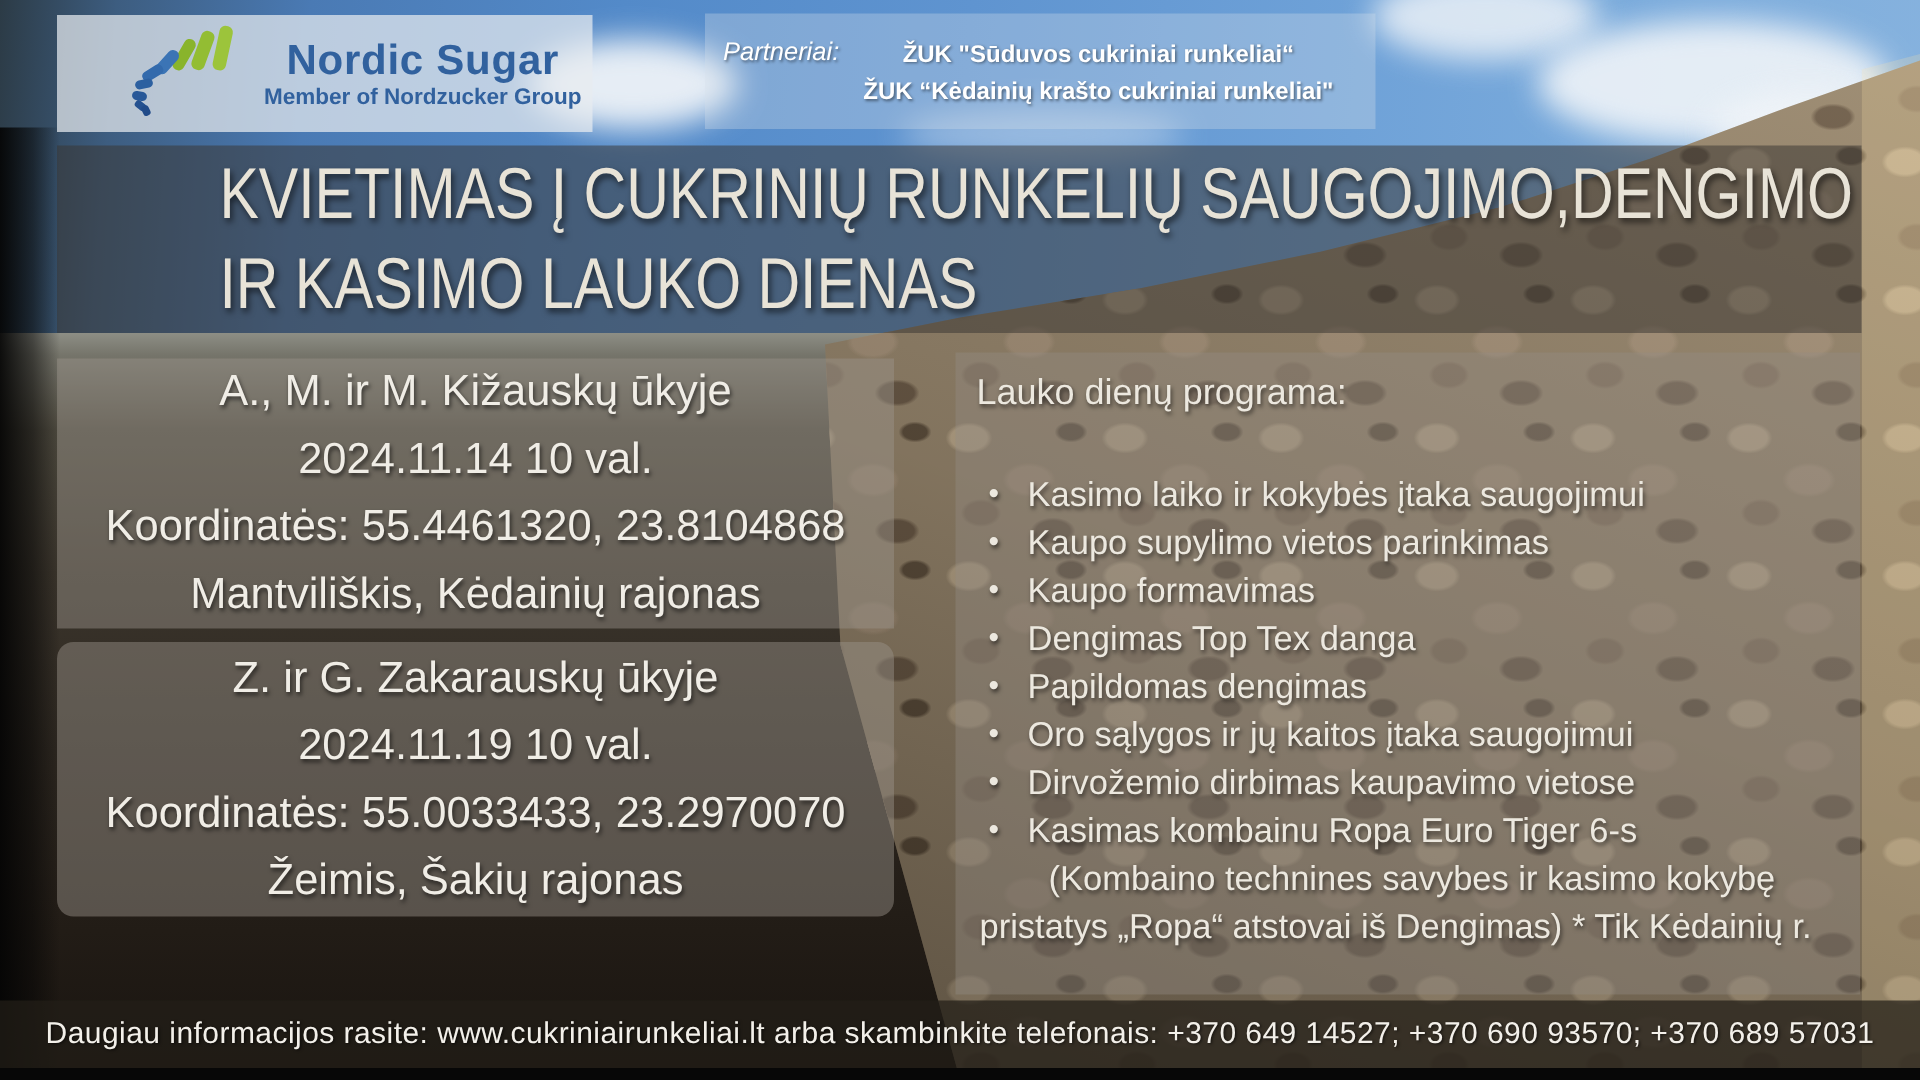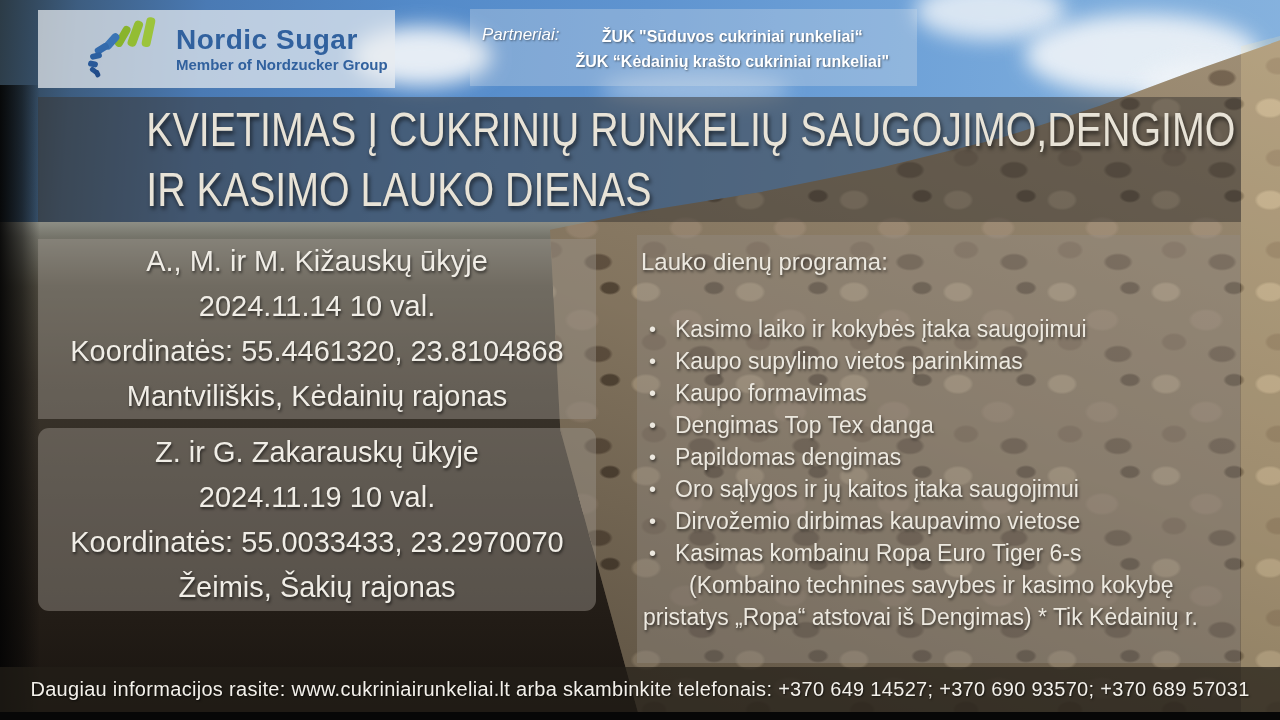--- a/index.html
+++ b/index.html
@@ -26,40 +26,40 @@
           radial-gradient(ellipse 30px 18px at 78px 78px,#6b5a47 0%,#6b5a47 38%,rgba(0,0,0,0) 50%),
           radial-gradient(ellipse 22px 14px at 90px 12px,#5e4f3d 0%,#5e4f3d 36%,rgba(0,0,0,0) 50%);
         background-size:auto,104px 92px,104px 92px,104px 92px,104px 92px,104px 92px;
         clip-path:polygon(3.95% 31.9%,15.8% 29.4%,31.6% 26.7%,47.4% 23.3%,63.2% 19.2%,76.3% 14.7%,88.2% 10%,100% 5.6%,100% 100%,15.8% 100%,5.3% 59.7%);}
   .pile-bright{position:absolute;left:1241px;top:36px;width:39px;height:684px;
         background:rgba(255,228,170,.22);clip-path:polygon(0 1.5%,100% 0,100% 100%,0 100%);}
   .left-vignette{position:absolute;left:0;top:85px;width:40px;height:635px;
         background:linear-gradient(90deg,rgba(4,4,4,.92) 0%,rgba(4,4,4,.5) 55%,rgba(4,4,4,0) 100%);}
   
   .logo-box{position:absolute;left:38px;top:10px;width:357px;height:78px;
-        background:rgba(232,236,240,.72);display:flex;align-items:center;padding-left:48px;box-sizing:border-box;}
+        background:rgba(232,236,240,.72);display:flex;align-items:center;padding-left:48px;box-sizing:border-box;text-align:center;}
   .logo-text{margin-left:10px;line-height:1;}
   .brand{font-size:28px;font-weight:700;letter-spacing:.5px;color:#31619e;}
   .brand-sub{font-size:15px;font-weight:700;color:#31619e;margin-top:3px;}
   .partner-box{position:absolute;left:470px;top:9px;width:447px;height:77px;
         background:rgba(215,225,234,.32);display:flex;align-items:center;padding:0 12px;box-sizing:border-box;
         color:#fff;text-shadow:1px 1px 2px rgba(0,0,0,.45);}
   .partner-label{font-size:17px;align-self:flex-start;margin-top:16px;font-style:italic;}
   .partner-lines{flex:1;text-align:center;font-size:16px;font-weight:700;line-height:25px;margin-top:2px;}
   .title-band{position:absolute;left:38px;top:97px;width:1203px;height:125px;
         background:rgba(58,54,50,.52);display:flex;flex-direction:column;justify-content:center;
         color:#e8e3d7;text-shadow:2px 3px 5px rgba(0,0,0,.6);}
   .t-line{display:inline-block;font-size:48px;line-height:60px;white-space:nowrap;transform:scaleX(.82);transform-origin:center;}
   .event-box{position:absolute;left:38px;width:558px;
         background:rgba(155,148,140,.45);display:flex;flex-direction:column;justify-content:center;align-items:center;
         color:#f0ede6;font-size:29px;line-height:45px;text-shadow:1px 2px 3px rgba(0,0,0,.6);text-align:center;}
   .event1{top:239px;height:180px;}
   .event2{top:428px;height:183px;border-radius:11px;}
   .program-panel{position:absolute;left:637px;top:235px;width:603px;height:428px;
-        background:rgba(148,140,132,.40);box-sizing:border-box;padding:12px 14px 0 4px;
+        background:rgba(148,140,132,.40);box-sizing:border-box;padding:12px 14px 0 14px;
         color:#ece8df;text-shadow:1px 2px 3px rgba(0,0,0,.55);}
   .program-heading{font-size:24px;line-height:30px;margin-bottom:36px;}
   .bullet{display:flex;font-size:23px;line-height:32px;}
   .bullet::before{content:"\2022";width:34px;flex:0 0 34px;text-align:left;padding-left:8px;box-sizing:border-box;font-size:20px;}
   .note-line{font-size:23px;line-height:32px;}
   .note-1{padding-left:48px;}
   .note-2{padding-left:2px;}
   .footer-bar{position:absolute;left:0;top:667px;width:1280px;height:45px;
         background:rgba(35,30,24,.72);display:flex;align-items:center;justify-content:center;text-align:right;}
   .footer-text{color:#f3f0ea;font-size:20px;letter-spacing:.3px;white-space:nowrap;text-shadow:1px 1px 2px rgba(0,0,0,.6);}

